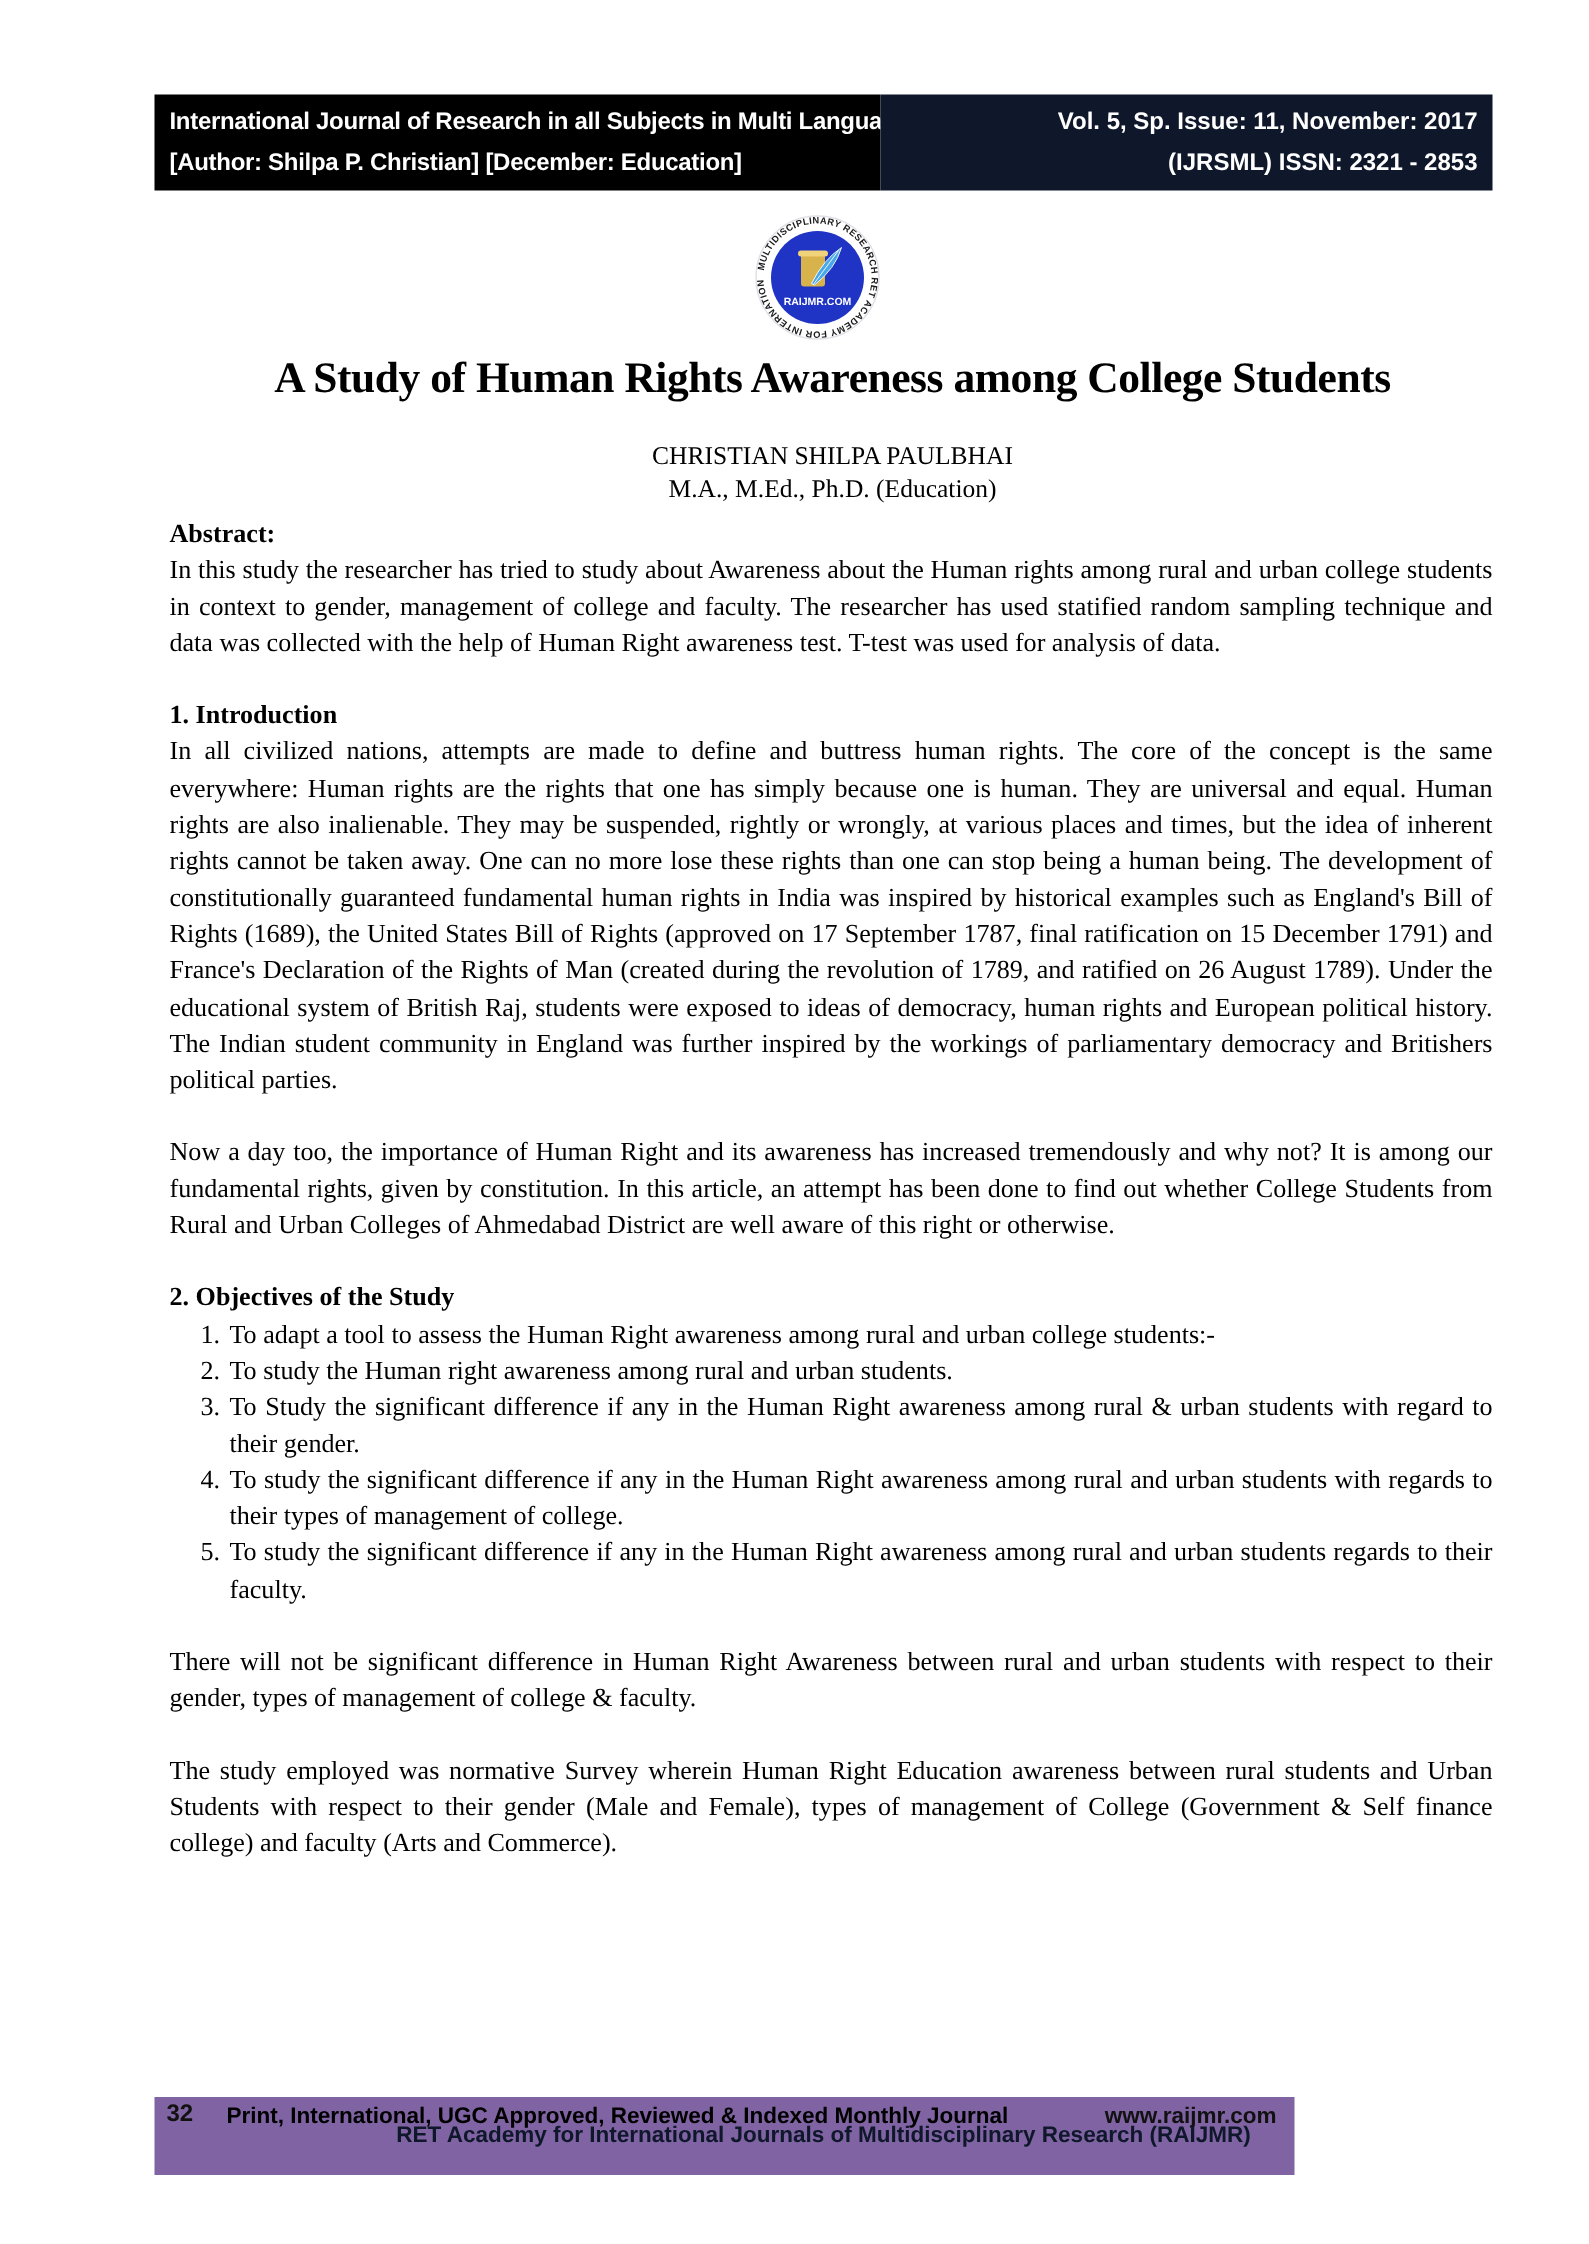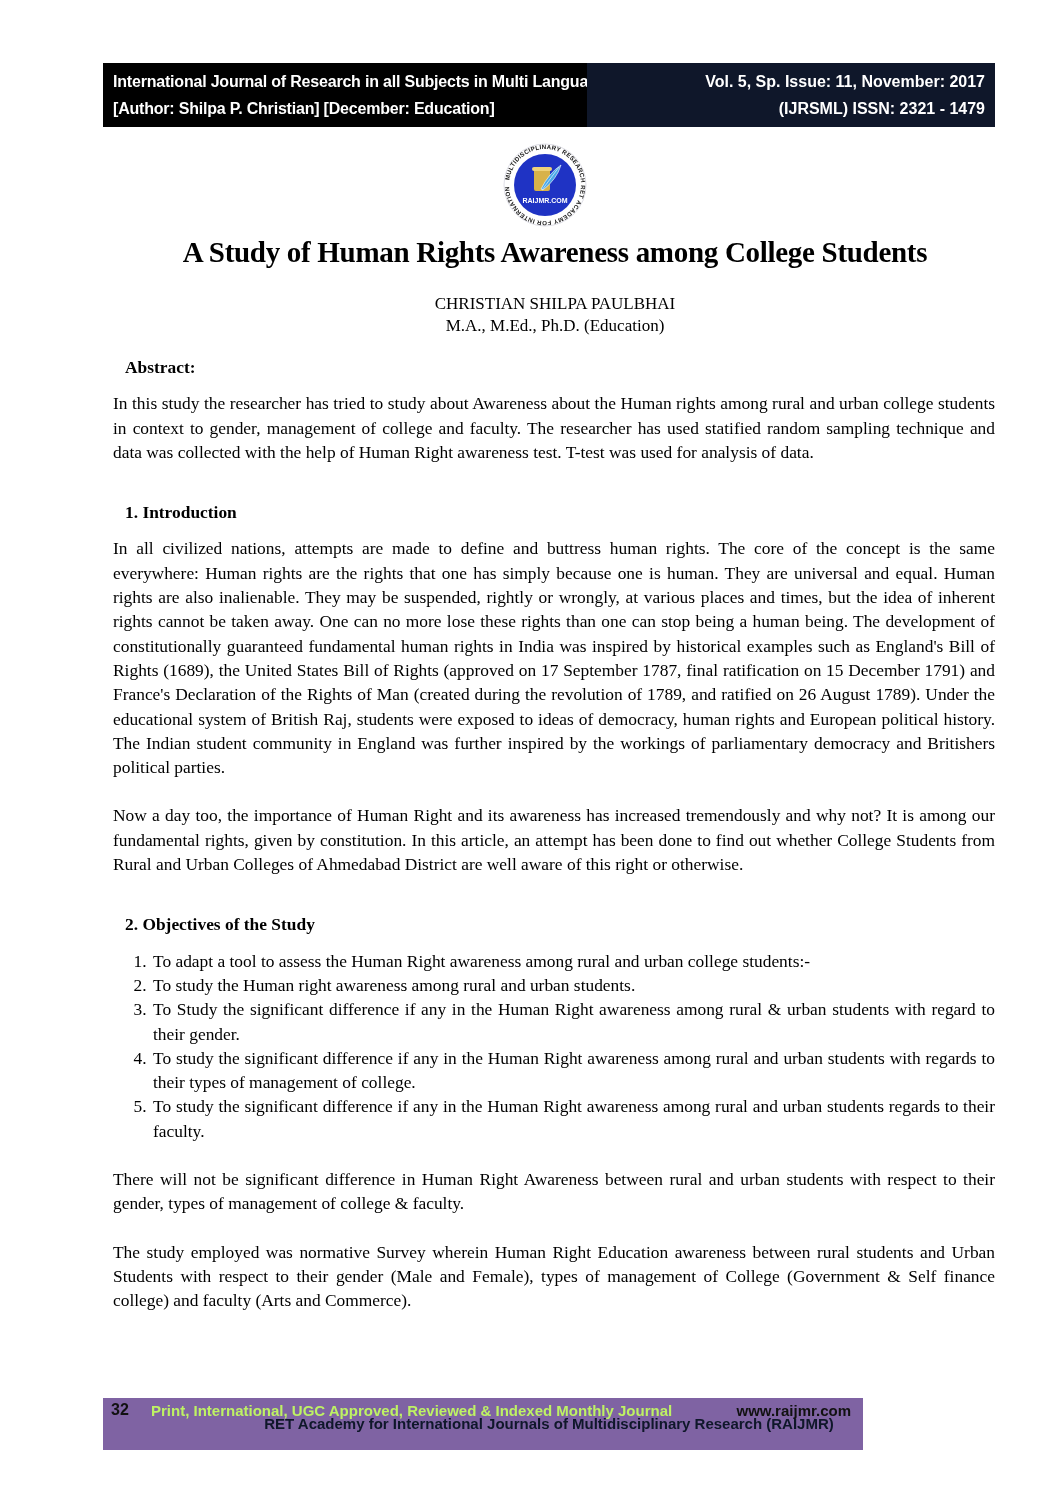--- a/index.html
+++ b/index.html
@@ -79,21 +79,21 @@
       position: absolute;
       left: 113px;
       top: 343px;
       width: 882px;
       font-size: 17.4px;
       line-height: 24.3px;
     }
     .content h2 {
       font-size: 17.4px;
       font-weight: bold;
-      margin: 12px;
+      margin: 0;
       line-height: 24.3px;
     }
     .content p {
       margin: 0;
       text-align: justify;
     }
     .gap {
       height: 24px;
     }
     ol.objectives {
@@ -120,21 +120,21 @@
       position: absolute;
       left: 8px;
       top: 3px;
       color: #111;
       font-size: 16px;
     }
     .footer-line1 {
       position: absolute;
       left: 48px;
       top: 4px;
-      color: #bef264;
+      color: #000000;
       white-space: nowrap;
     }
     .footer-url {
       position: absolute;
       right: 12px;
       top: 4px;
       color: #111;
     }
     .footer-line2 {
       position: absolute;
@@ -149,21 +149,21 @@
 </head>
 <body>
 
 <div class="header-bar">
   <div class="header-left">
     <div>International Journal of Research in all Subjects in Multi Languages</div>
     <div>[Author: Shilpa P. Christian] [December: Education]</div>
   </div>
   <div class="header-right">
     <div>Vol. 5, Sp. Issue: 11, November: 2017</div>
-    <div>(IJRSML)  ISSN: 2321 - 1479</div>
+    <div>(IJRSML)  ISSN: 2321 - 2853</div>
   </div>
 </div>
 
 <div class="logo">
   <svg width="84" height="84" viewBox="0 0 84 84">
     <defs>
       <path id="ringPath" d="M 42 42 m -36 0 a 36 36 0 1 1 72 0 a 36 36 0 1 1 -72 0"></path>
     </defs>
     <circle cx="42" cy="42" r="41" fill="#ffffff" stroke="#e0e0e8" stroke-width="1"></circle>
     <circle cx="42" cy="42" r="31" fill="#1f33c4"></circle>

